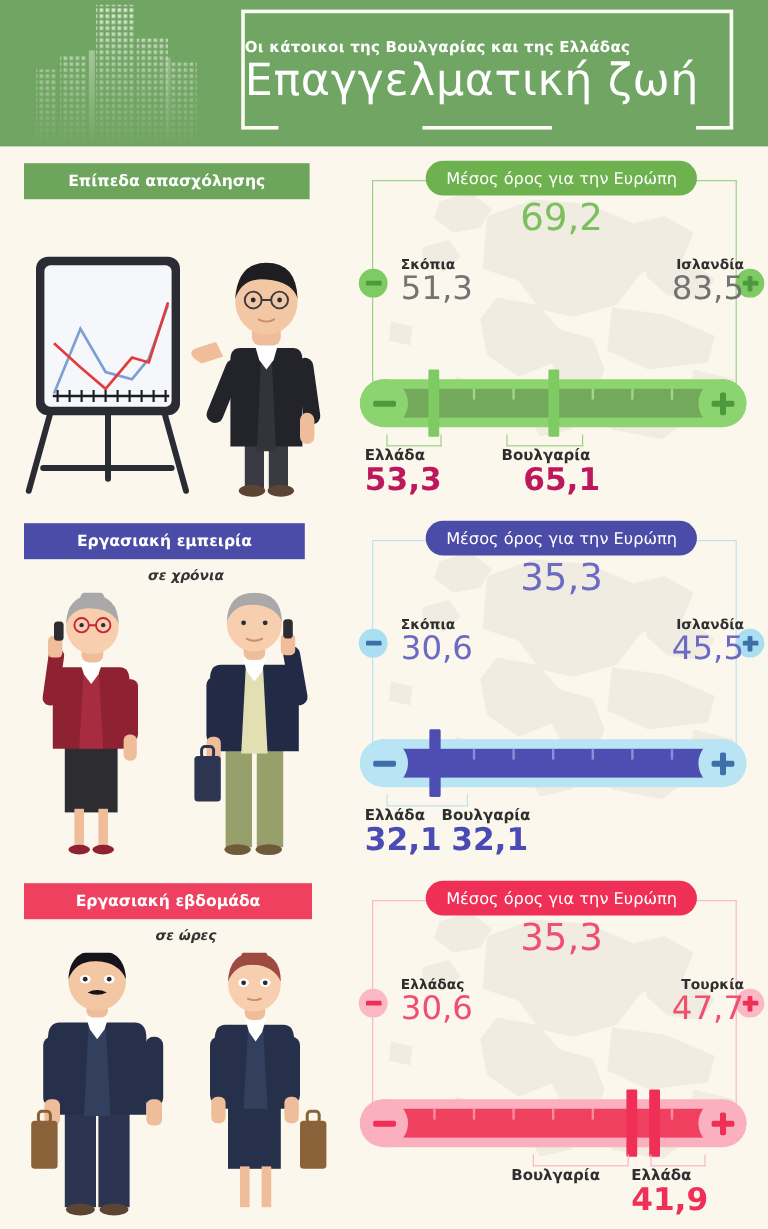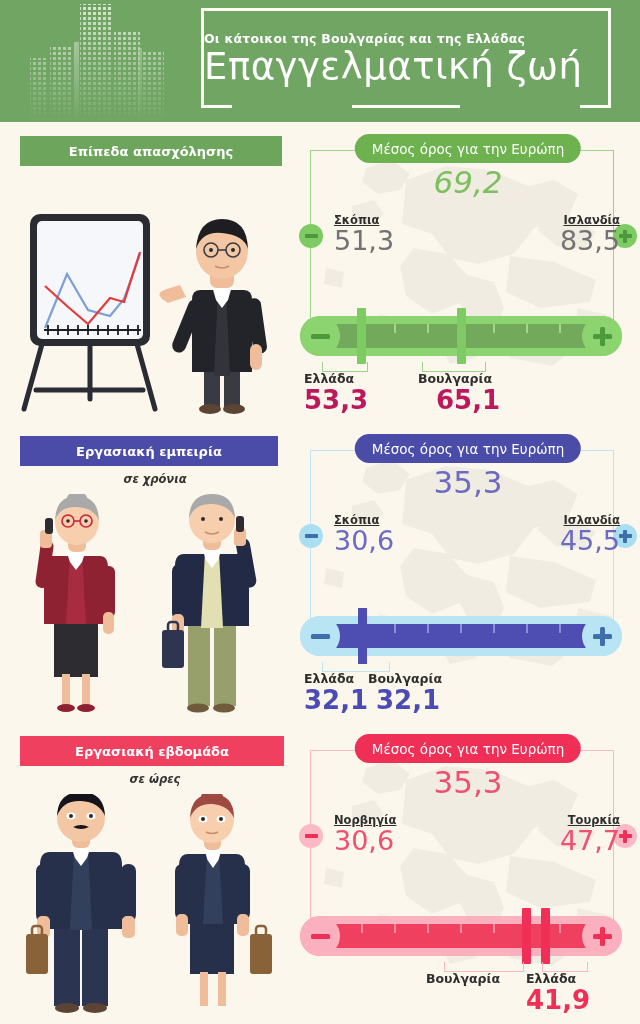--- a/index.html
+++ b/index.html
@@ -41,21 +41,21 @@
   .section{position:absolute;left:0;width:640px;height:300px;}
   .sec1{top:128px;}
   .sec2{top:428px;}
   .sec3{top:728px;}
 
   .left-col{position:absolute;left:0;top:0;width:300px;height:300px;}
   .right-col{position:absolute;left:296px;top:0;width:344px;height:300px;}
 
   .sec-badge{
     position:absolute;left:20px;top:8px;height:30px;
-    padding:0 16px;display:flex;align-items:center;justify-content:center;
+    padding:0 4px;display:flex;align-items:center;justify-content:center;
     color:#ffffff;font-size:13px;font-weight:bold;white-space:nowrap;
   }
   .sec-badge.green{background:#6da55d;width:230px;}
   .sec-badge.blue{background:#4b4ba8;width:226px;}
   .sec-badge.pink{background:#ef4060;width:232px;}
 
   .sec-unit{
     position:absolute;top:44px;width:270px;left:20px;text-align:center;
     font-size:11.5px;font-weight:bold;color:#333333;font-style:italic;
   }
@@ -84,29 +84,29 @@
     color:#ffffff;font-size:13.5px;white-space:nowrap;
   }
   .avg-pill.g{background:#6db24f;}
   .avg-pill.b{background:#4b4ba8;}
   .avg-pill.p{background:#ef2f55;}
 
   .avg-val{
     position:absolute;left:0;right:0;top:36px;text-align:center;
     font-size:31px;font-weight:400;
   }
-  .avg-val.g{color:#7bbf5e;font-style:italic;}
+  .avg-val.g{color:#7bbf5e;}
   .avg-val.b{color:#6b6bc4;}
   .avg-val.p{color:#f05070;}
 
   
   .mm{position:absolute;top:86px;width:120px;}
   .mm.min{left:38px;text-align:left;}
   .mm.max{right:20px;text-align:right;}
-  .mm .nm{font-size:11.5px;font-weight:bold;color:#2e2e2e;line-height:1.1;text-decoration:underline;}
+  .mm .nm{font-size:11.5px;font-weight:bold;color:#2e2e2e;line-height:1.1;}
   .mm .vl{font-size:27px;font-weight:400;line-height:1.05;}
   .mm .vl.g{color:#737373;}
   .mm .vl.b{color:#6b6bc4;}
   .mm .vl.p{color:#f05070;}
 
   .smallcirc{
     position:absolute;top:96px;width:24px;height:24px;border-radius:50%;
     display:flex;align-items:center;justify-content:center;
   }
   .smallcirc.l{left:3px;}
@@ -562,21 +562,21 @@
 
       <div class="smallcirc p l">
         <span class="bar sc-h"></span>
       </div>
       <div class="smallcirc p r">
         <span class="bar sc-h"></span>
         <span class="bar sc-v"></span>
       </div>
 
       <div class="mm min">
-        <div class="nm">Νορβηγία</div>
+        <div class="nm">Ελλάδας</div>
         <div class="vl p">30,6</div>
       </div>
       <div class="mm max">
         <div class="nm">Τουρκία</div>
         <div class="vl p">47,7</div>
       </div>
 
       <div class="slider p">
         <div class="track p">
           <span class="tick p" style="left:33px"></span>

